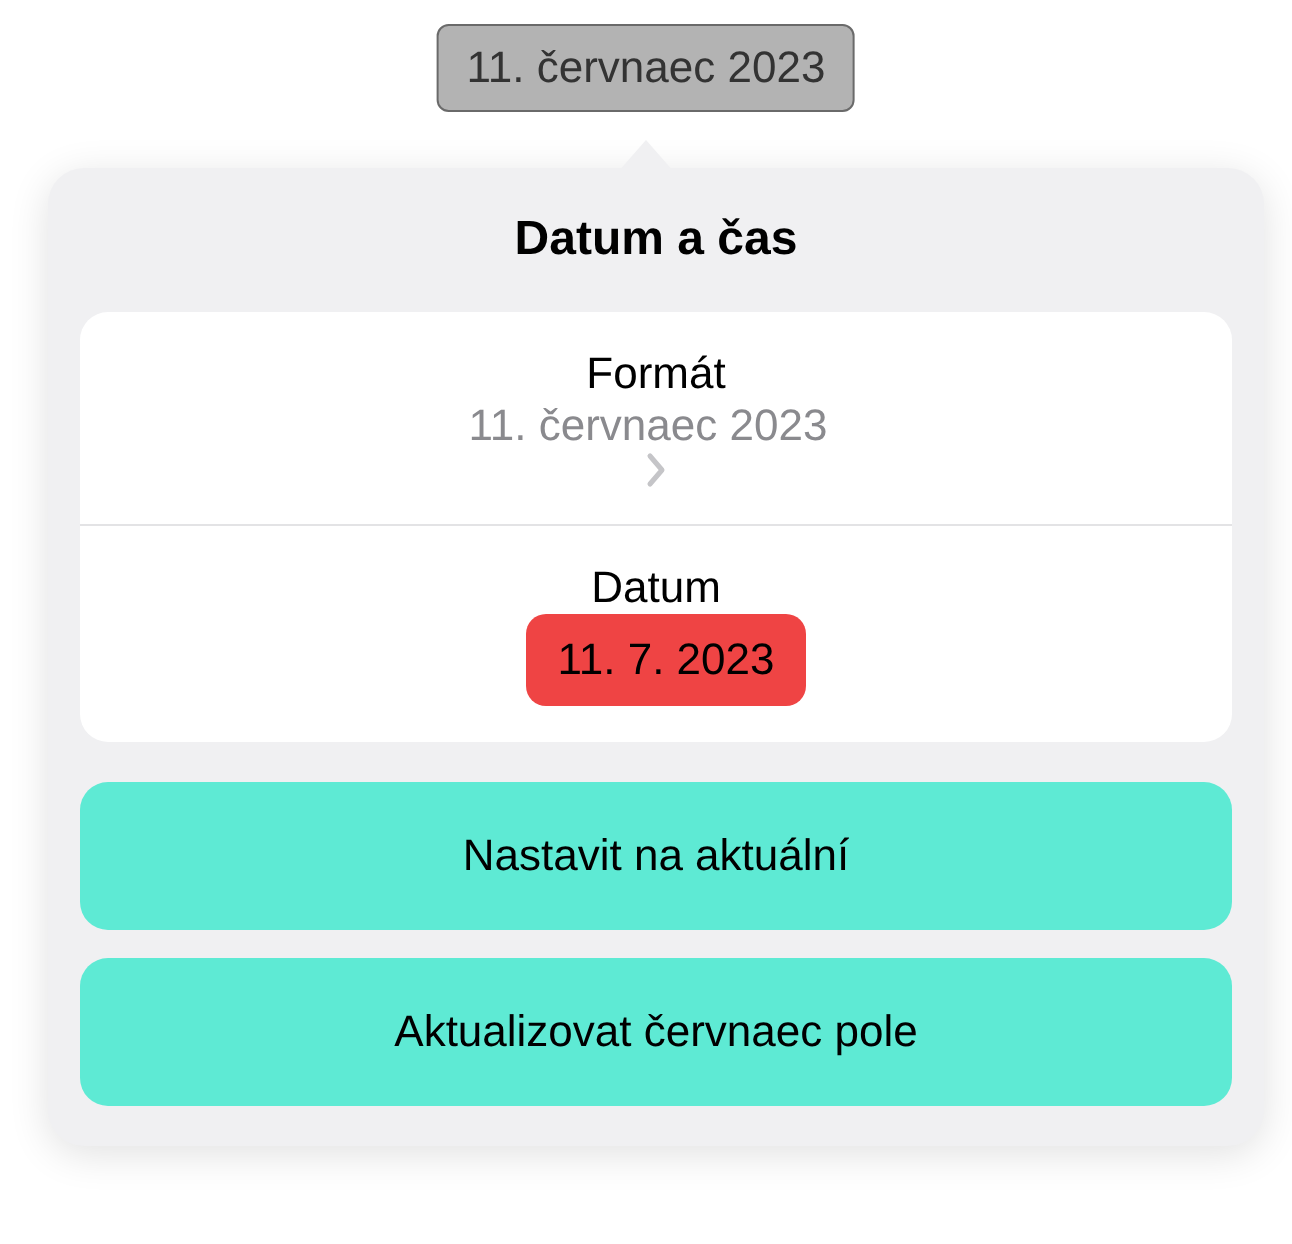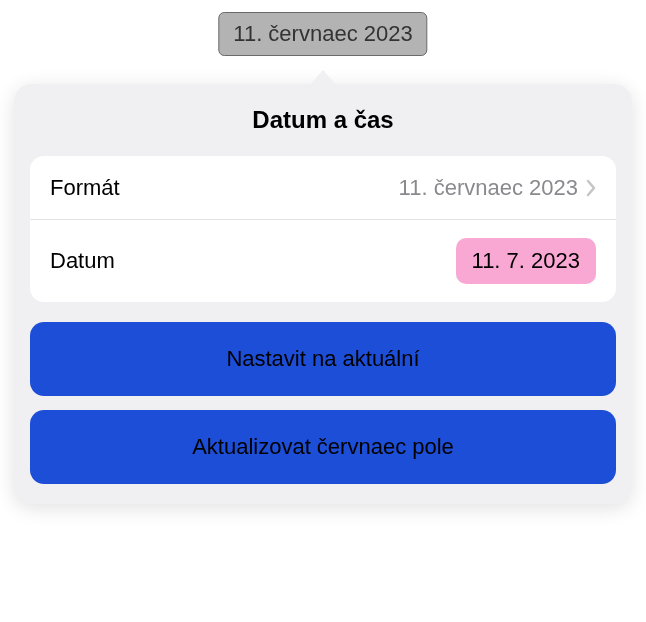--- a/index.html
+++ b/index.html
@@ -39,21 +39,21 @@
       height: 0;
       border-left: 14px solid transparent;
       border-right: 14px solid transparent;
       border-bottom: 16px solid #f0f0f2;
       z-index: 2;
     }
     
     .popover {
       position: absolute;
       top: 84px;
-      left: 14px;
+      left: 24px;
       right: 14px;
       background: #f0f0f2;
       border-radius: 18px;
       padding: 22px 16px 20px 16px;
       box-shadow: 0 4px 20px rgba(0,0,0,0.12);
     }
     
     .popover-title {
       text-align: center;
       font-size: 24px;
@@ -67,20 +67,21 @@
       border-radius: 14px;
       overflow: hidden;
       margin-bottom: 20px;
     }
     
     .row {
       display: flex;
       align-items: center;
       padding: 18px 20px;
       min-height: 64px;
+      flex-direction: column;
     }
     
     .row-divider {
       border-bottom: 1px solid #e3e3e5;
     }
     
     .row-label {
       font-size: 22px;
       color: #000;
       flex: 0 0 auto;
@@ -101,31 +102,31 @@
       display: flex;
       align-items: center;
     }
     
     .chevron svg {
       width: 10px;
       height: 18px;
     }
     
     .pill {
-      background: #f9a8d4;
+      background: #ef4444;
       border-radius: 10px;
       padding: 10px 16px;
       font-size: 22px;
       color: #000;
       margin-left: 10px;
       display: inline-block;
     }
     
     .action-button {
-      background: #1d4ed8;
+      background: #5eead4;
       border-radius: 14px;
       text-align: center;
       padding: 24px 12px;
       font-size: 22px;
       color: #000;
       margin-bottom: 14px;
       cursor: pointer;
     }
     
     .action-button:last-child {

